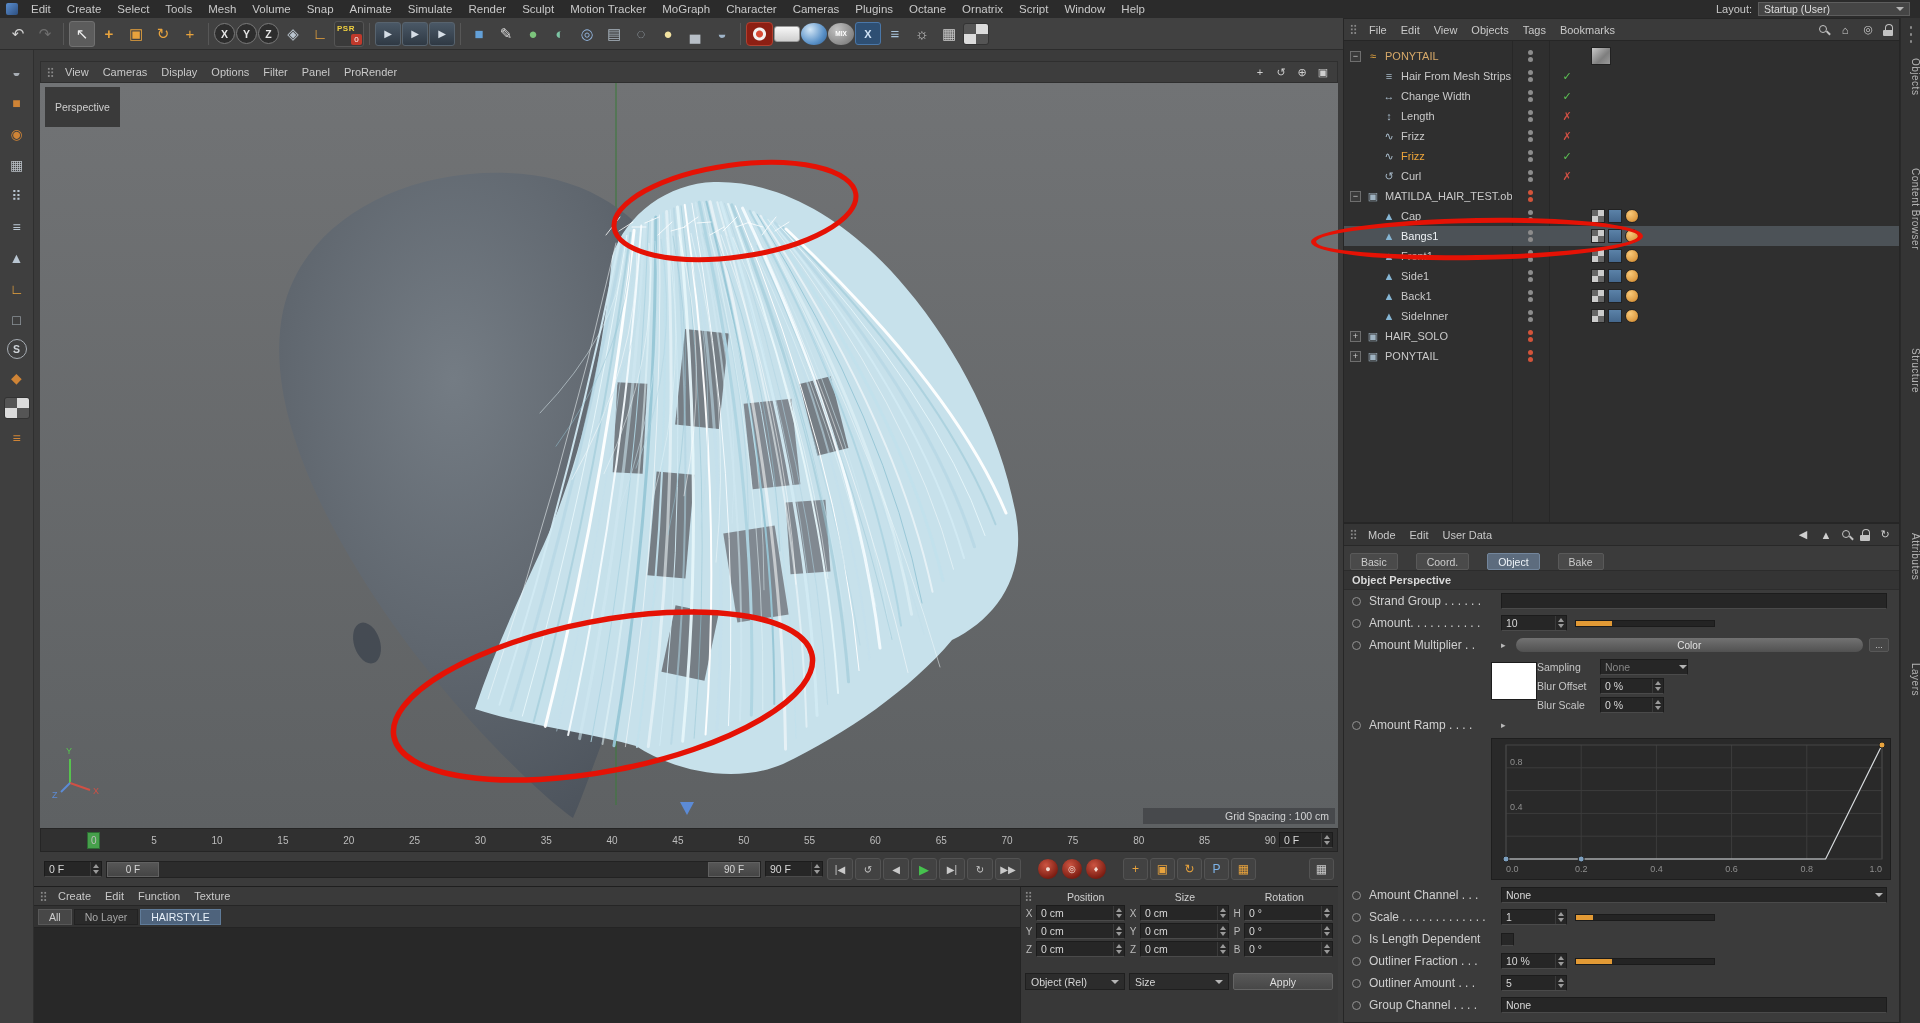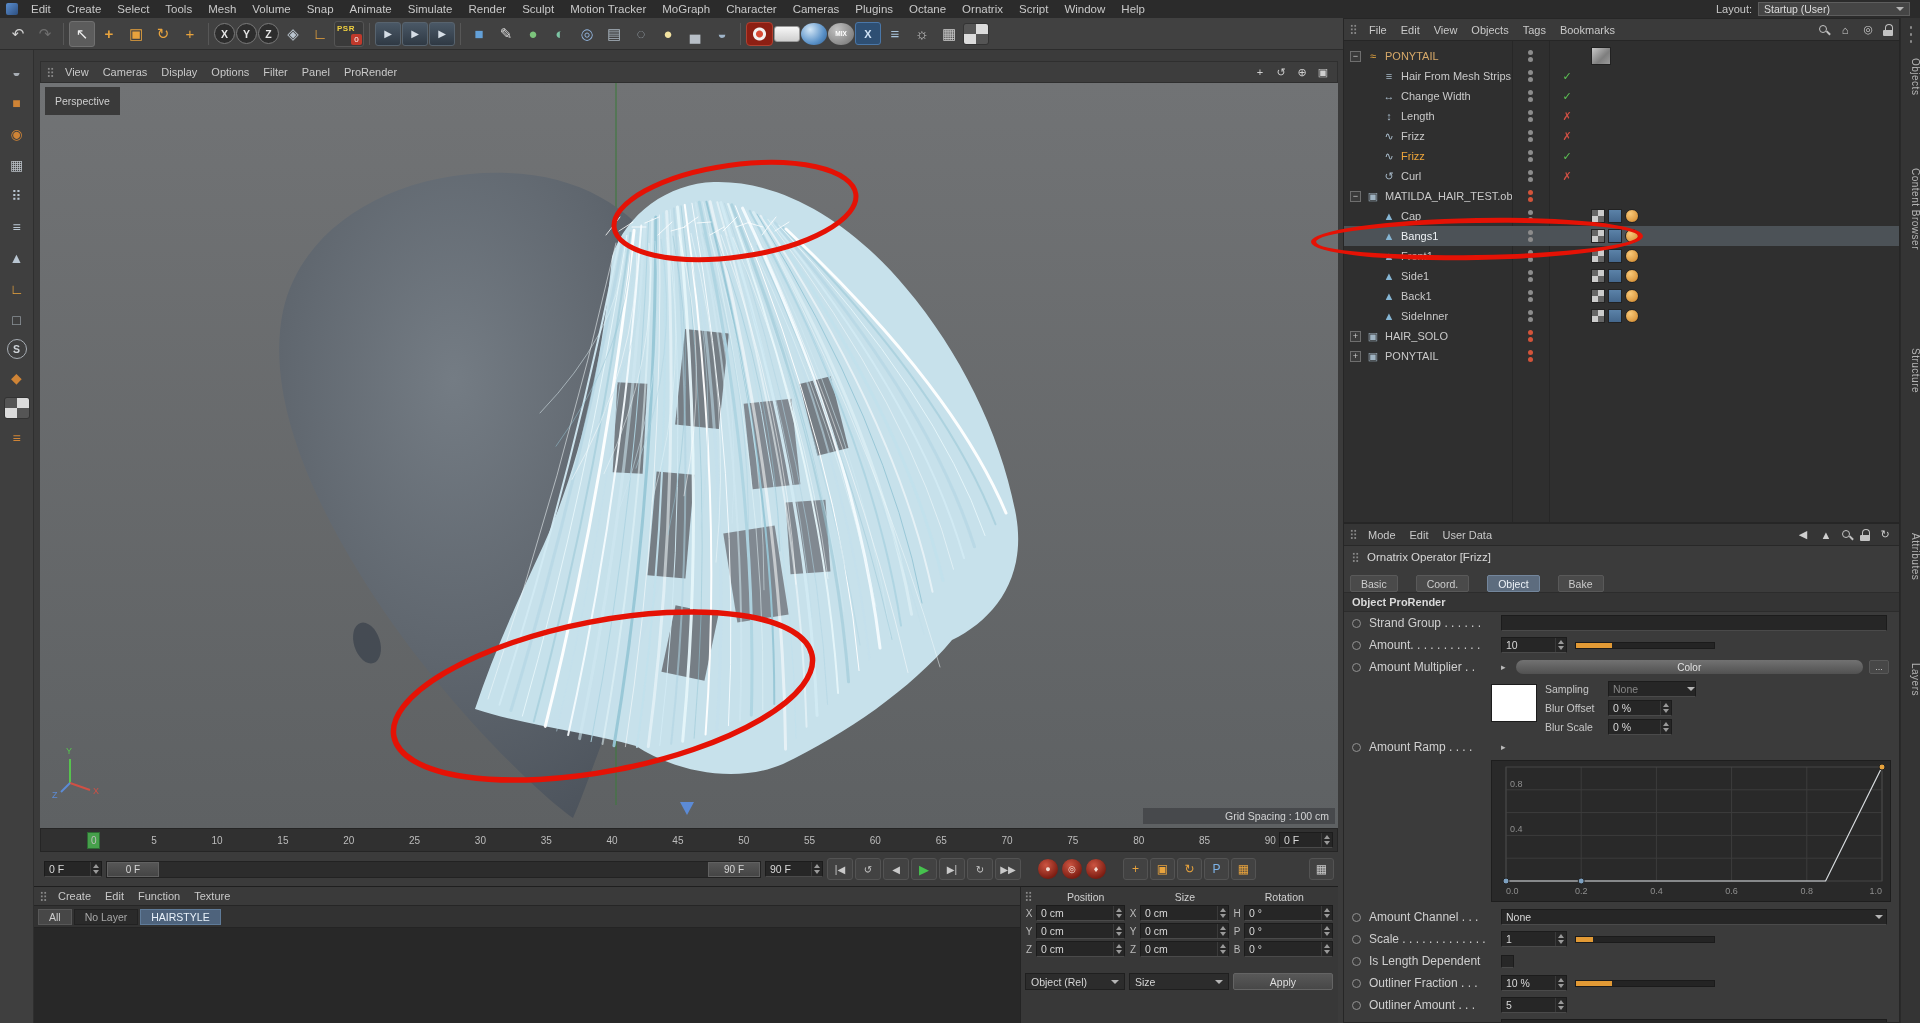--- a/index.html
+++ b/index.html
@@ -37,21 +37,21 @@
 .branding span{writing-mode:vertical-rl;transform:rotate(180deg)}
 .brand1{font-size:11px;font-weight:bold;color:#9d9d9d;letter-spacing:1.5px}
 .brand2{font-size:9px;color:#868686;letter-spacing:1.2px}
 
 .vp-menu{position:absolute;left:40px;top:61px;width:1298px;height:22px;background:#3d3d3d;border:1px solid #2f2f2f;display:flex;align-items:center;gap:1px;padding:0 6px;z-index:5}
 .vp-menu .menu-item{font-size:11px;padding:1px 6px}
 .vp-corner{margin-left:auto;display:flex;gap:5px}
 .vp-ico{width:16px;height:16px;display:flex;align-items:center;justify-content:center;font-size:11px;color:#cfcfcf;cursor:pointer}
 .vp-canvas{position:absolute;left:40px;top:83px;width:1298px;height:745px;background:linear-gradient(#717375,#5e6163);overflow:hidden}
 .vp-svg{position:absolute;left:0;top:0}
-.persp-chip{position:absolute;left:5px;top:4px;background:rgba(50,50,50,.88);padding:8px 10px;font-size:10.5px;color:#cfcfcf;z-index:3}
+.persp-chip{position:absolute;left:5px;top:4px;background:rgba(50,50,50,.88);padding:14px 10px;font-size:10.5px;color:#cfcfcf;z-index:3}
 .grid-chip{position:absolute;right:3px;bottom:4px;width:192px;height:16px;background:#47494c;color:#d2d3d4;font-size:10.5px;display:flex;align-items:center;justify-content:flex-end;padding-right:6px;z-index:3}
 
 .ruler{position:absolute;left:40px;top:828px;width:1298px;height:24px;background:#303030;border:1px solid #252525}
 .ruler-ticks{position:absolute;left:50px;top:0;width:1185px;height:100%;display:flex;justify-content:space-between;align-items:center;font-size:10px;color:#bdbdbd}
 .ruler-cursor{position:absolute;left:46px;top:3px;width:13px;height:17px;background:#46a04b;border:1px solid #2d6b33}
 .field{background:#262626;border:1px solid #1c1c1c;border-bottom-color:#4a4a4a;display:flex;align-items:center;height:16px}
 .field .val{flex:1;padding:0 4px;font-size:10.5px;color:#d8d8d8;white-space:nowrap;overflow:hidden}
 .spin{width:11px;height:100%;border-left:1px solid #3a3a3a;display:flex;flex-direction:column;align-items:center;justify-content:center;gap:2px;flex:none}
 .spin::before{content:"";border-left:3px solid transparent;border-right:3px solid transparent;border-bottom:4px solid #9a9a9a}
 .spin::after{content:"";border-left:3px solid transparent;border-right:3px solid transparent;border-top:4px solid #9a9a9a}
@@ -133,21 +133,21 @@
 .af-exp{font-size:9px;color:#bbb;margin-right:4px;cursor:pointer}
 .af-input{flex:1;margin-right:2px}
 .af-spin{width:66px;flex:none}
 .slider{width:140px;height:7px;background:#242424;border:1px solid #1b1b1b;margin-left:8px;position:relative;flex:none;cursor:pointer}
 .slider .fill{position:absolute;left:0;top:0;bottom:0;background:#e29a35}
 .af-dd{flex:1;margin-right:2px;cursor:pointer}
 .af-dd .dd-caret{margin-right:3px}
 .checkbox{width:13px;height:13px;background:#272727;border:1px solid #1c1c1c;border-bottom-color:#4a4a4a;cursor:pointer}
 .color-bar{flex:1;height:14px;border-radius:7px;background:linear-gradient(#727272,#515151);display:flex;align-items:center;justify-content:center;font-size:10px;color:#e2e2e2;margin:16px 6px;cursor:pointer}
 .more-btn{width:20px;height:14px;background:#474747;border:1px solid #585858;border-radius:2px;font-size:9px;display:flex;align-items:center;justify-content:center;color:#ccc;cursor:pointer}
-.sub-block{display:flex;margin-left:147px;gap:8px;align-items:flex-start;height:58px}
+.sub-block{display:flex;margin-left:147px;align-items:flex-start;height:58px}
 .swatch{width:46px;height:38px;background:#ffffff;border:1px solid #1c1c1c;margin-top:6px;cursor:pointer}
 .sub-rows{display:flex;flex-direction:column;gap:1px;padding-top:2px}
 .sub-row{display:flex;align-items:center;height:18px;gap:5px}
 .sub-label{width:58px;font-size:10.5px;color:#c6c6c6;flex:none}
 .sub-dd{width:88px}
 .sub-dd .val{color:#878787}
 .sub-field{width:64px}
 .ramp-wrap{margin:2px 0 4px 147px;width:400px;height:142px;background:#292929;border:1px solid #1e1e1e;cursor:crosshair}
 
 .right-strip{position:absolute;left:1900px;top:18px;width:20px;height:1005px;background:#343434;border-left:1px solid #292929;z-index:15}
@@ -891,31 +891,27 @@
           <span class="menu-item">User Data</span>
         </span>
       <span class="attr-mode-icons" id="attr-mode-icons">
           <span class="vp-ico">◀</span>
           <span class="vp-ico">▲</span>
           <span class="ico-search"></span>
           <span class="ico-lock"></span>
           <span class="vp-ico">↻</span>
         </span>
     </div>
-    <div class="attr-title">
-      <span class="grip"></span>
-      <span>Ornatrix Operator [Frizz]</span>
-    </div>
     <div class="attr-tabs" id="attr-tabs">
         <span class="attr-tab">Basic</span>
         <span class="attr-tab">Coord.</span>
         <span class="attr-tab active">Object</span>
         <span class="attr-tab">Bake</span>
       </div>
-    <div class="attr-section">Object ProRender</div>
+    <div class="attr-section">Object Perspective</div>
 
     <div class="af-row">
       <span class="af-circle"></span>
       <span class="af-label">Strand Group . . . . . .</span>
       <span class="field af-input">
           <span class="val"></span>
         </span>
     </div>
 
     <div class="af-row">

